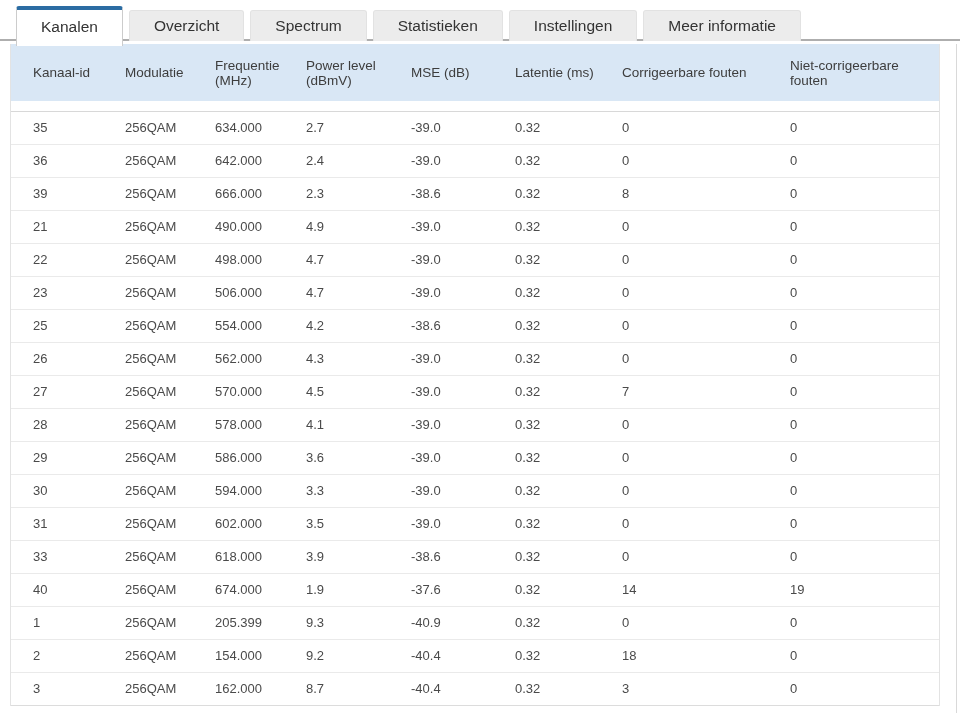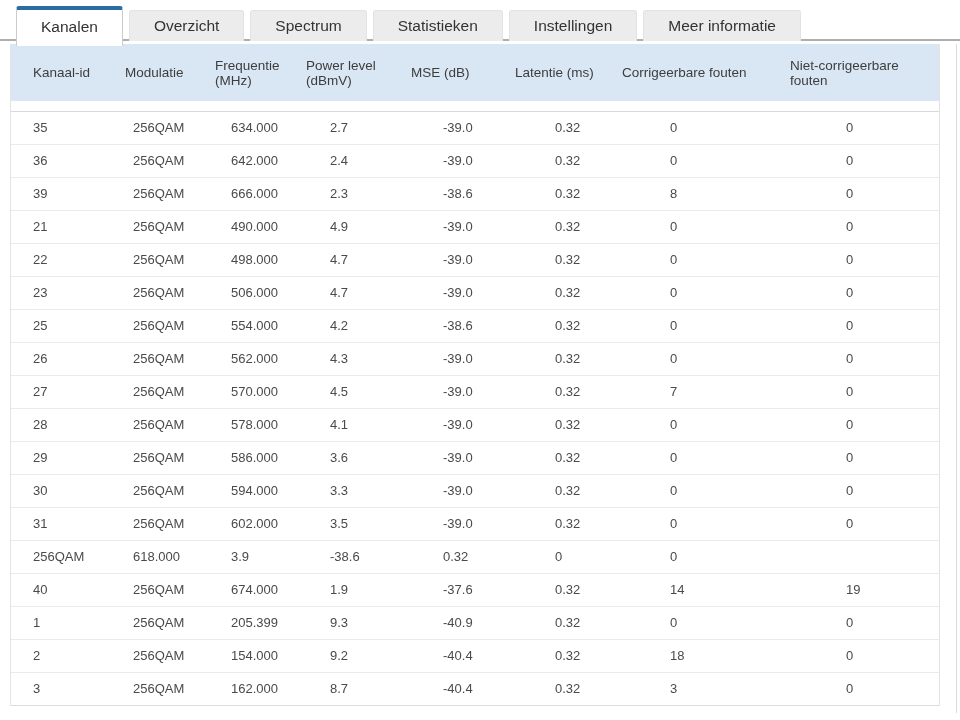--- a/index.html
+++ b/index.html
@@ -19,21 +19,21 @@
                 line-height:34px; border-radius:3px 3px 0 0; }
 
   
   .tablewrap { position:relative; margin-left:10px; width:930px;
                border-left:1px solid #e3e3e3; border-right:1px solid #e3e3e3; }
   .grid { display:grid; grid-template-columns:92px 90px 91px 105px 104px 107px 168px auto;
           padding-left:22px; }
   .thead { background:#d9e7f5; height:57px; align-items:center; }
   .hcell { font-size:13.5px; color:#3d3d3d; line-height:15px; padding-right:6px; }
   .hcell .l2 { display:block; }
-  .trow { height:33px; border-top:1px solid #eaeaea;gap:8px; }
+  .trow { height:33px; border-top:1px solid #eaeaea; }
   .trow:first-child { border-top:none; }
   .tcell { font-size:13px; color:#4a4a4a; line-height:32px; white-space:nowrap; overflow:hidden; }
   .tbody .trow:first-of-type { border-top:1px solid #d8d8d8; }
   .tbot { border-top:1px solid #dcdcdc; }
 
   
   .cliprow { height:10px; overflow:hidden; position:relative; background:#fff; }
   .cliprow .grid { position:absolute; left:0; right:0; top:-23px; }
 
   
@@ -203,20 +203,21 @@
         <div class="tcell">31</div>
         <div class="tcell">256QAM</div>
         <div class="tcell">602.000</div>
         <div class="tcell">3.5</div>
         <div class="tcell">-39.0</div>
         <div class="tcell">0.32</div>
         <div class="tcell">0</div>
         <div class="tcell">0</div>
       </div>
       <div class="grid trow">
+        <div class="tcell">33</div>
         <div class="tcell">256QAM</div>
         <div class="tcell">618.000</div>
         <div class="tcell">3.9</div>
         <div class="tcell">-38.6</div>
         <div class="tcell">0.32</div>
         <div class="tcell">0</div>
         <div class="tcell">0</div>
       </div>
       <div class="grid trow">
         <div class="tcell">40</div>

